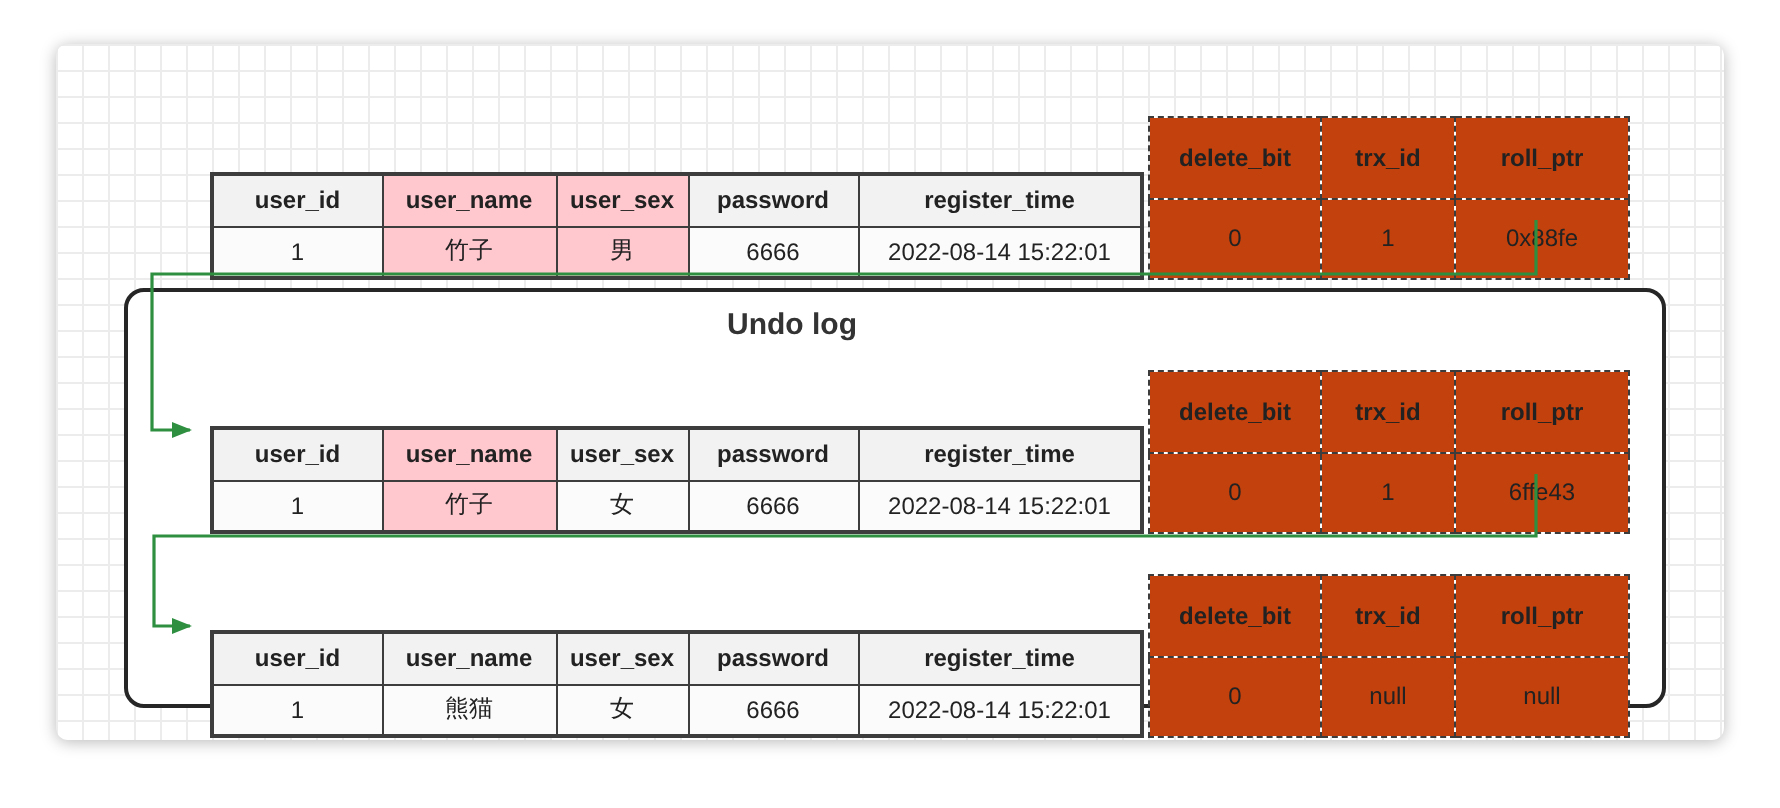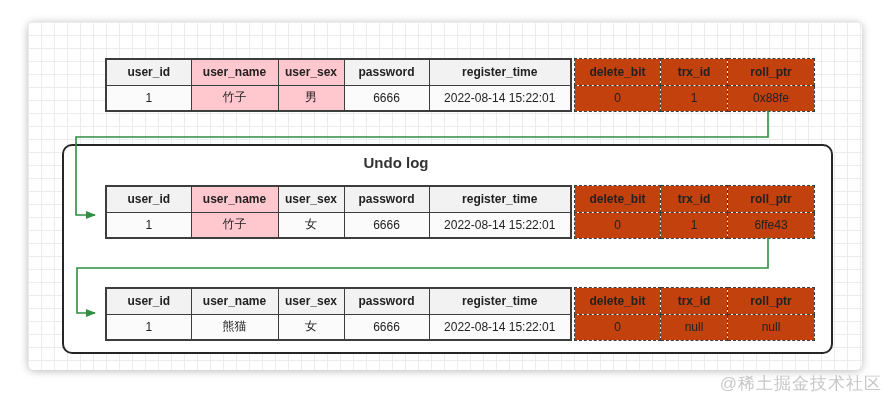--- a/index.html
+++ b/index.html
@@ -32,21 +32,21 @@
 
   
   .dbtable { position:absolute; display:flex; gap:2px; }
   table { border-collapse:collapse; table-layout:fixed; }
   th, td {
     height:26px; text-align:center; vertical-align:middle;
     font-size:12px; color:#222; overflow:hidden; white-space:nowrap;
   }
   th { font-weight:bold; }
   .solid th, .solid td { border:1.5px solid #3d3d3d; }
-  .solid { border:2px solid #3d3d3d; }
+  .solid { border:2px solid #3d3d3d;margin-top:28px; }
   .dashed th, .dashed td { border:1.5px dashed #3c3c3c; background:#c2410c; }
   .g { background:#f2f2f2; }   
   .w { background:#fbfbfb; }   
   .p { background:#ffc7ce; }   
 
   .arrows { position:absolute; left:0; top:0; pointer-events:none; }
 
   .watermark {
     position:absolute; top:372px; right:8px;
     font-size:17px; color:#c7c7c7; letter-spacing:1px;
@@ -171,15 +171,14 @@
   <svg class="arrows" width="890" height="404">
     <defs>
       <marker id="ah" markerWidth="10" markerHeight="8" refX="9" refY="4" orient="auto" markerUnits="userSpaceOnUse">
         <path d="M0,0 L10,4 L0,8 Z" fill="#2e8f40"></path>
       </marker>
     </defs>
     <polyline points="768,110 768,137 76,137 76,215 95,215" fill="none" stroke="#2e8f40" stroke-width="1.6" marker-end="url(#ah)"></polyline>
     <polyline points="768,237 768,268 77,268 77,313 95,313" fill="none" stroke="#2e8f40" stroke-width="1.6" marker-end="url(#ah)"></polyline>
   </svg>
 
-  <div class="watermark">@稀土掘金技术社区</div>
 
 </div>
 
 </body></html>

